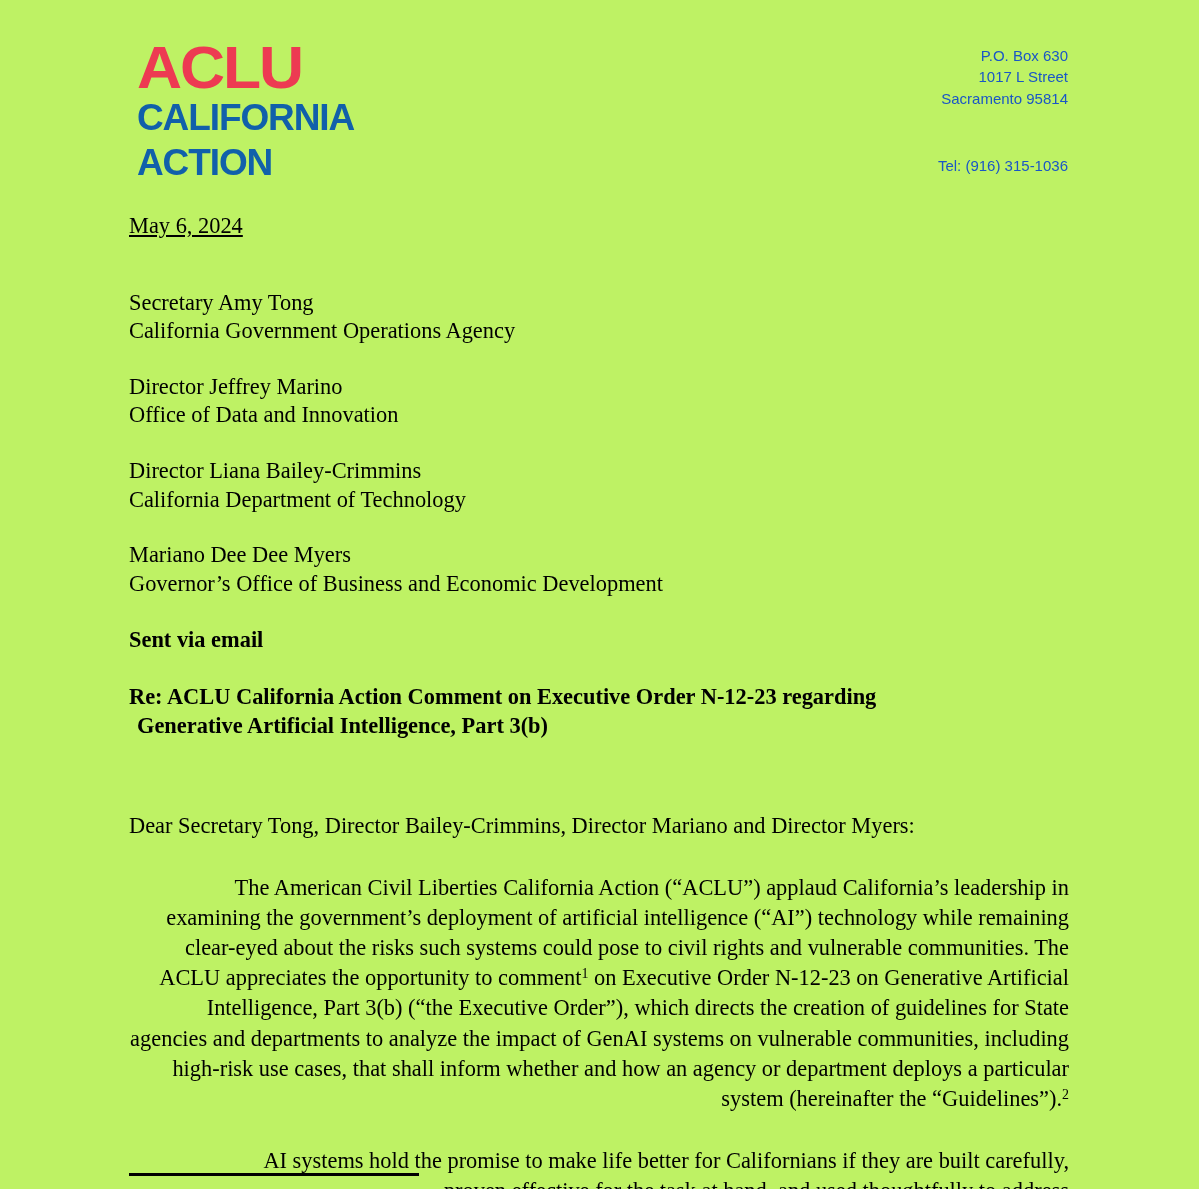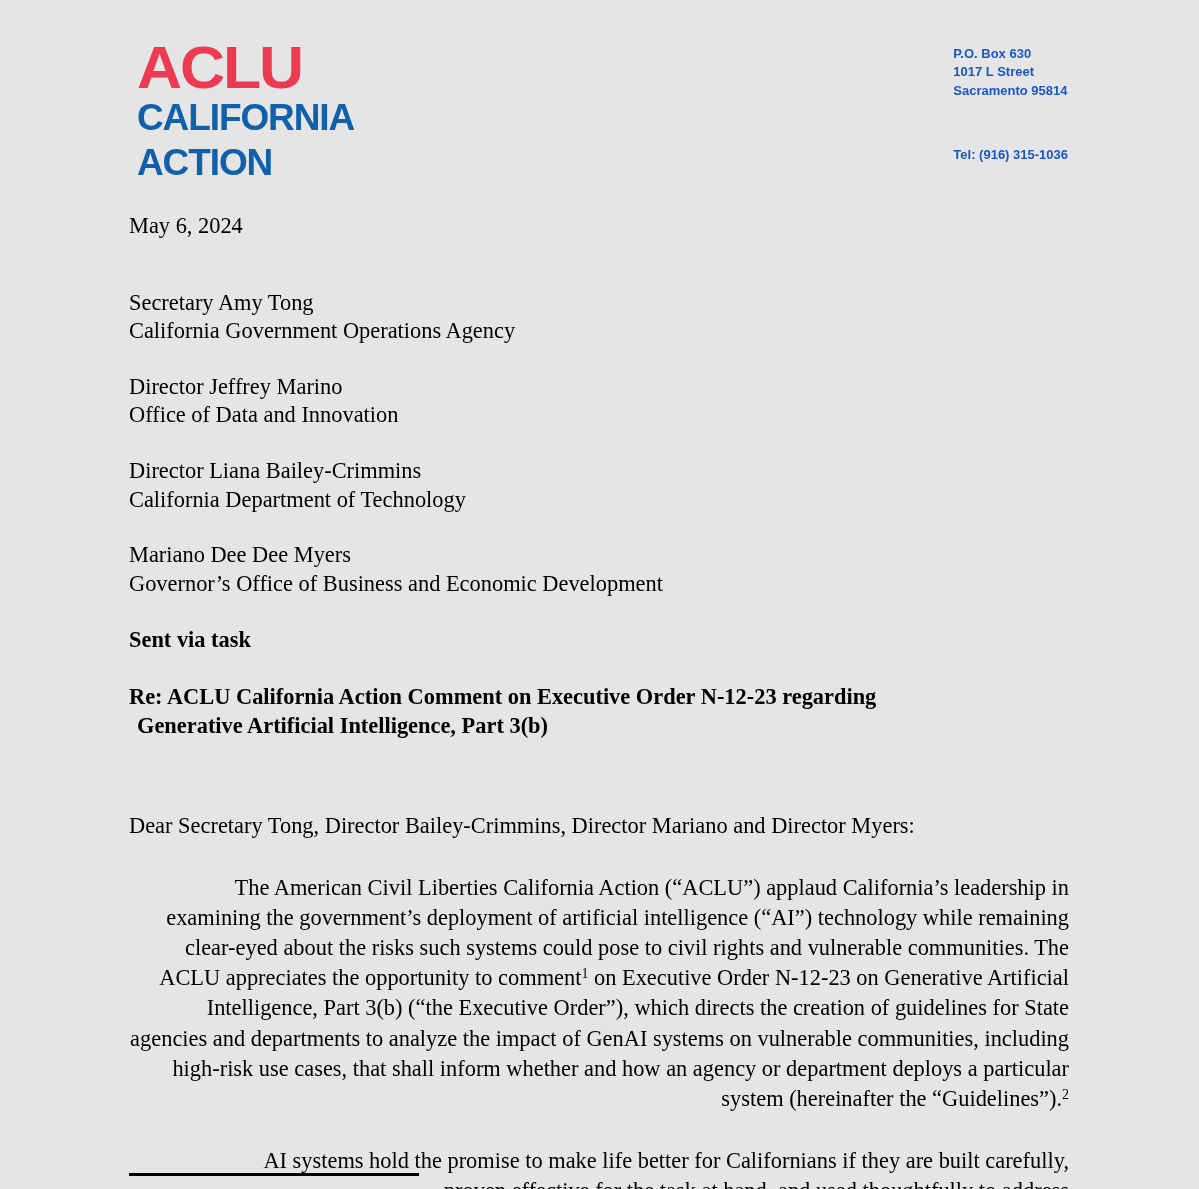--- a/index.html
+++ b/index.html
@@ -14,21 +14,21 @@
     position: relative;
     overflow: hidden;
     font-family: "Liberation Serif", "DejaVu Serif", serif;
     color: #000000;
     -webkit-font-smoothing: antialiased;
   }
 
   .page {
     position: absolute;
     inset: 0;
-    background: #e5e5e5;
+    background: #bef264;
   }
 
   
   .letterhead {
     position: absolute;
     top: 0;
     left: 0;
     right: 0;
     height: 200px;
   }
@@ -67,45 +67,45 @@
     display: block;
     margin-top: 11px;
     transform: scaleX(1.0);
     transform-origin: left center;
   }
 
   .address-block {
     position: absolute;
     right: 131px;
     top: 45px;
-    text-align: left;
+    text-align: right;
     font-family: "Liberation Sans", "DejaVu Sans", sans-serif;
-    font-size: 13px;
+    font-size: 15px;
     line-height: 1.42;
     color: #1a56c6;
-    font-weight: 700;
+    font-weight: 400;
   }
   .address-block .addr-line { display: block; white-space: nowrap; }
   .address-block .tel-line {
     display: block;
     white-space: nowrap;
     margin-top: 46px;
   }
 
   
   .letter-body {
     position: absolute;
     left: 129px;
     top: 212px;
     width: 940px;
     font-size: 22.4px;
     line-height: 28.6px;
   }
 
-  .date-line { margin: 0 0 48px 0; }
+  .date-line { margin: 0 0 48px 0; text-decoration: underline; }
 
   .recipient {
     margin: 0 0 27px 0;
   }
   .recipient .rline { display: block; white-space: nowrap; }
 
   .sent-via {
     font-weight: 700;
     margin: 28px 0 0 0;
   }
@@ -184,21 +184,21 @@
     <div class="recipient">
       <span class="rline">Director Liana Bailey-Crimmins</span>
       <span class="rline">California Department of Technology</span>
     </div>
 
     <div class="recipient">
       <span class="rline">Mariano Dee Dee Myers</span>
       <span class="rline">Governor’s Office of Business and Economic Development</span>
     </div>
 
-    <p class="sent-via">Sent via task</p>
+    <p class="sent-via">Sent via email</p>
 
     <p class="subject">
       <span>Re: ACLU California Action Comment on Executive Order N-12-23 regarding</span>
       <span class="sline2">Generative Artificial Intelligence, Part 3(b)</span>
     </p>
 
     <p class="salutation">Dear Secretary Tong, Director Bailey-Crimmins, Director Mariano and Director Myers:</p>
 
     <p class="para">
       <span>The American Civil Liberties California Action (“ACLU”) applaud California’s leadership in examining the government’s deployment of artificial intelligence (“AI”) technology while remaining clear-eyed about the risks such systems could pose to civil rights and vulnerable communities. The ACLU appreciates the opportunity to comment</span><sup>1</sup><span> on Executive Order N-12-23 on Generative Artificial Intelligence, Part 3(b) (“the Executive Order”), which directs the creation of guidelines for State agencies and departments to analyze the impact of GenAI systems on vulnerable communities, including high-risk use cases, that shall inform whether and how an agency or department deploys a particular system (hereinafter the “Guidelines”).</span><sup>2</sup>

